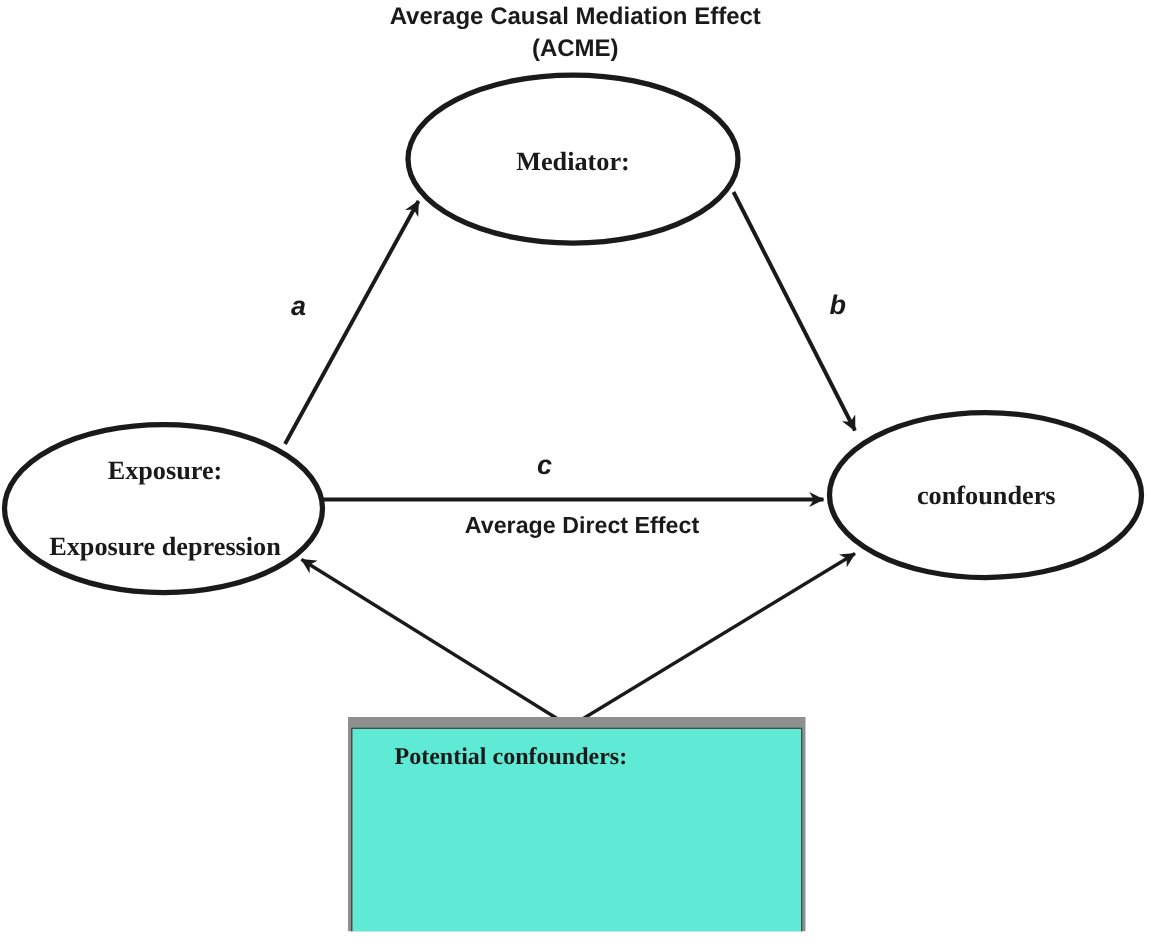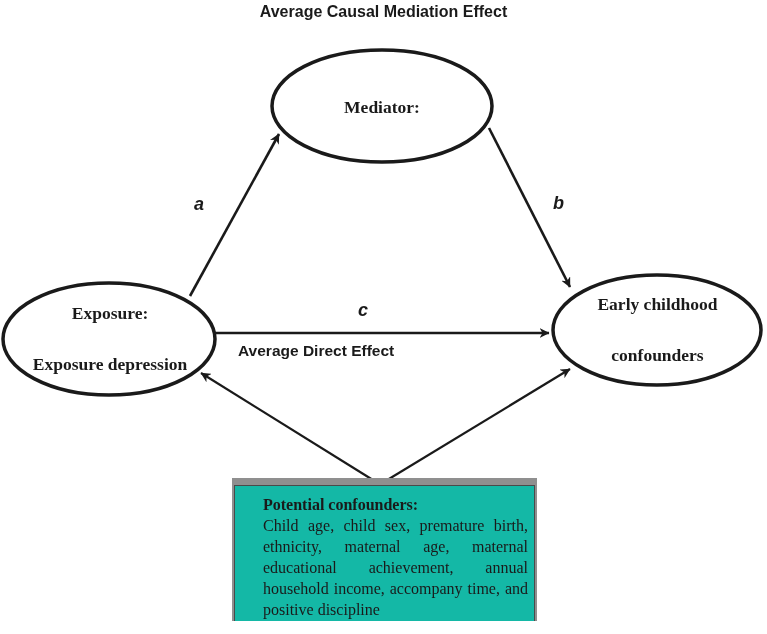--- a/index.html
+++ b/index.html
@@ -20,21 +20,21 @@
     text-align: center;
     font-family: "Liberation Sans", sans-serif;
     font-weight: bold;
     font-size: 16px;
     line-height: 21px;
     top: 1px;
     white-space: normal;
   }
   .ade-title {
     left: 238px; top: 341px; width: 300px;
-    text-align: left;
+    text-align: center;
     font-family: "Liberation Sans", sans-serif;
     font-weight: bold;
     font-size: 15.5px;
     line-height: 20px;
     white-space: normal;
   }
   .node-label {
     position: absolute;
     display: flex;
     flex-direction: column;
@@ -57,21 +57,21 @@
     position: absolute;
     left: 232px; top: 478px;
     width: 305px; height: 155px;
     background: #8f8f8f;
     padding: 0;
     box-sizing: border-box;
   }
   .conf-box-inner {
     position: absolute;
     left: 2px; top: 7px; right: 2px; bottom: 9px;
-    background: #14b8a6;
+    background: #5eead4;
     border: 1px solid #4a4a4a;
     box-sizing: border-box;
     padding: 8px 6px 4px 28px;
     font-size: 16px;
     line-height: 21px;
   }
   .conf-title { font-weight: bold; }
   .conf-body { text-align: justify; }
 </style>
 </head>
@@ -92,44 +92,43 @@
 
     <line x1="190" y1="296" x2="279" y2="134" stroke="#1a1a1a" stroke-width="2.6" marker-end="url(#arrow)"></line>
     <line x1="489" y1="128" x2="570" y2="287" stroke="#1a1a1a" stroke-width="2.6" marker-end="url(#arrow)"></line>
     <line x1="214" y1="333" x2="549" y2="333" stroke="#1a1a1a" stroke-width="2.6" marker-end="url(#arrow)"></line>
     <line x1="381" y1="485" x2="201" y2="373" stroke="#1a1a1a" stroke-width="2.2" marker-end="url(#arrow)"></line>
     <line x1="379" y1="485" x2="570" y2="369" stroke="#1a1a1a" stroke-width="2.2" marker-end="url(#arrow)"></line>
   </svg>
 
   <div class="txt fig-title">
     <div>Average Causal Mediation Effect</div>
+    <div>(ACME)</div>
   </div>
 
   <div class="node-label" style="left:272px; top:52px; width:220px; height:110px;">
     <span>Mediator:</span>
   </div>
 
   <div class="node-label" style="left:5px; top:284px; width:210px; height:110px;">
     <span>Exposure:</span>
     <span>Exposure depression</span>
   </div>
 
   <div class="node-label" style="left:555px; top:276px; width:205px; height:108px;">
-    <span>Early childhood</span>
     <span>confounders</span>
   </div>
 
   <div class="txt path-label" style="left:194px; top:194px;">a</div>
   <div class="txt path-label" style="left:553px; top:193px;">b</div>
   <div class="txt path-label" style="left:358px; top:300px;">c</div>
 
   <div class="txt ade-title">
     <div>Average Direct Effect</div>
   </div>
 
   <div class="conf-box-outer">
     <div class="conf-box-inner">
       <div class="conf-title">Potential confounders:</div>
-      <div class="conf-body">Child age, child sex, premature birth, ethnicity, maternal age, maternal educational achievement, annual household income, accompany time, and positive discipline</div>
     </div>
   </div>
 
 </div>
 
 </body></html>

